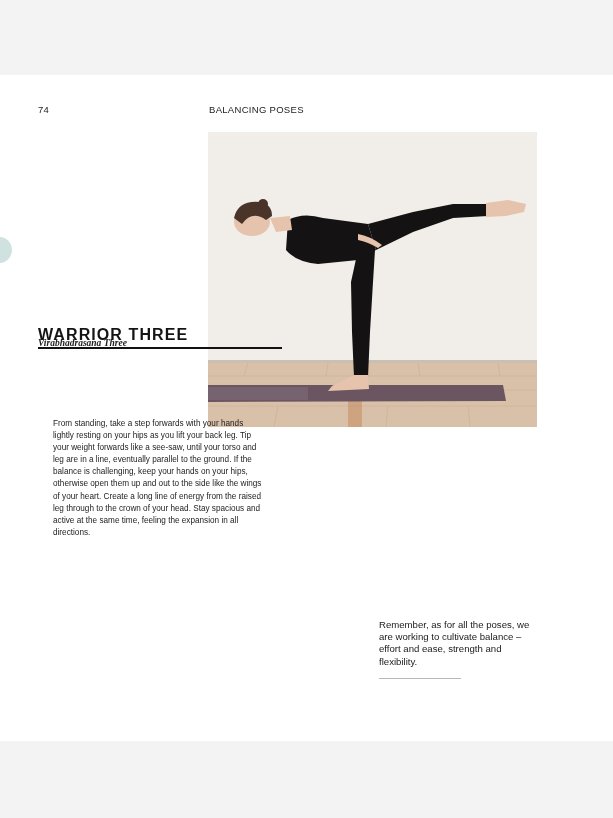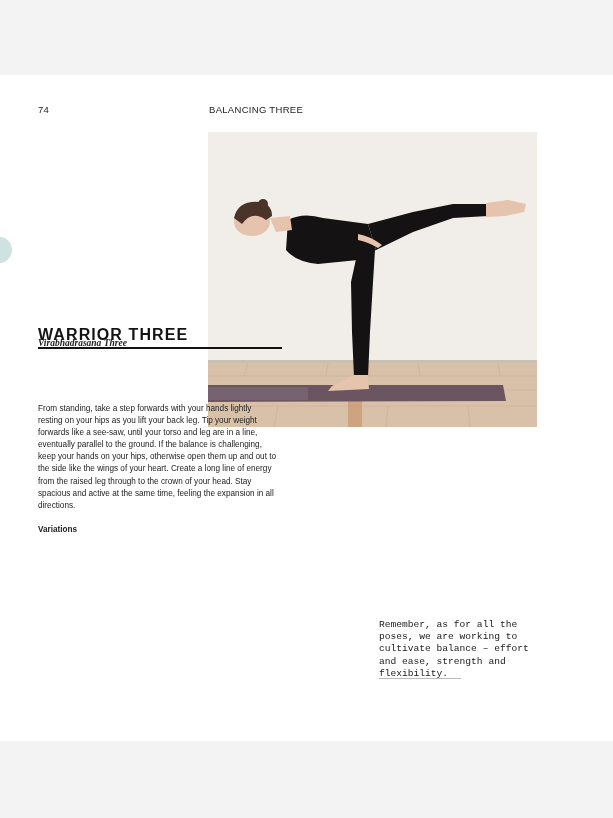--- a/index.html
+++ b/index.html
@@ -45,44 +45,44 @@
   .subtitle {
     position: absolute; left: 38px; top: 338px;
     font-family: "Liberation Serif", serif; font-style: italic; font-weight: bold;
     font-size: 9.5px; color: #222; z-index: 3;
   }
   .body-text {
     position: absolute; left: 38px; top: 403px; width: 240px;
     font-size: 8.2px; line-height: 12.1px; color: #222; z-index: 3;
     font-family: "Liberation Sans", sans-serif;
   }
-  .body-text p { margin: 0; }
+  .body-text p { margin: 15px; }
   .body-text .indent { text-indent: 16px; }
   .body-text h4 {
     margin: 12px 0 0 0; font-size: 8.2px; font-weight: bold; line-height: 12.1px;
   }
   .pullquote {
     position: absolute; left: 379px; top: 619px; width: 160px;
-    font-family: Liberation Mono, monospace; font-size: 9.6px; line-height: 12.2px;
+    font-family: Liberation Sans, sans-serif; font-size: 9.6px; line-height: 12.2px;
     color: #1a1a1a;
   }
   .pullquote-rule {
     position: absolute; left: 379px; top: 678px; width: 82px; height: 1px;
     background: #b8b8b8;
   }
 </style>
 </head>
 <body>
 
 <div class="page"></div>
 
 <div class="tab-marker"></div>
 
 <div class="folio">74</div>
-<div class="running-head">BALANCING THREE</div>
+<div class="running-head">BALANCING POSES</div>
 
 <div class="photo">
   <svg width="329" height="295" viewBox="0 0 329 295" xmlns="http://www.w3.org/2000/svg">
 
     <rect x="0" y="0" width="329" height="230" fill="#f1eee9"></rect>
 
     <rect x="0" y="228" width="329" height="3" fill="#cbbfb1"></rect>
 
     <rect x="0" y="231" width="329" height="64" fill="#d8c1a8"></rect>
     <g stroke="#c9ae93" stroke-width="0.7" opacity="0.8">
@@ -122,17 +122,16 @@
     <circle cx="55" cy="72" r="5" fill="#4a3328"></circle>
   </svg>
 </div>
 
 <div class="title">WARRIOR THREE</div>
 <div class="title-rule"></div>
 <div class="subtitle">Virabhadrasana Three</div>
 
 <div class="body-text">
   <p>From standing, take a step forwards with your hands lightly resting on your hips as you lift your back leg. Tip your weight forwards like a see-saw, until your torso and leg are in a line, eventually parallel to the ground. If the balance is challenging, keep your hands on your hips, otherwise open them up and out to the side like the wings of your heart. Create a long line of energy from the raised leg through to the crown of your head. Stay spacious and active at the same time, feeling the expansion in all directions.</p>
-  <h4>Variations</h4>
 </div>
 
 <div class="pullquote">Remember, as for all the poses, we are working to cultivate balance – effort and ease, strength and flexibility.</div>
 <div class="pullquote-rule"></div>
 
 </body></html>

